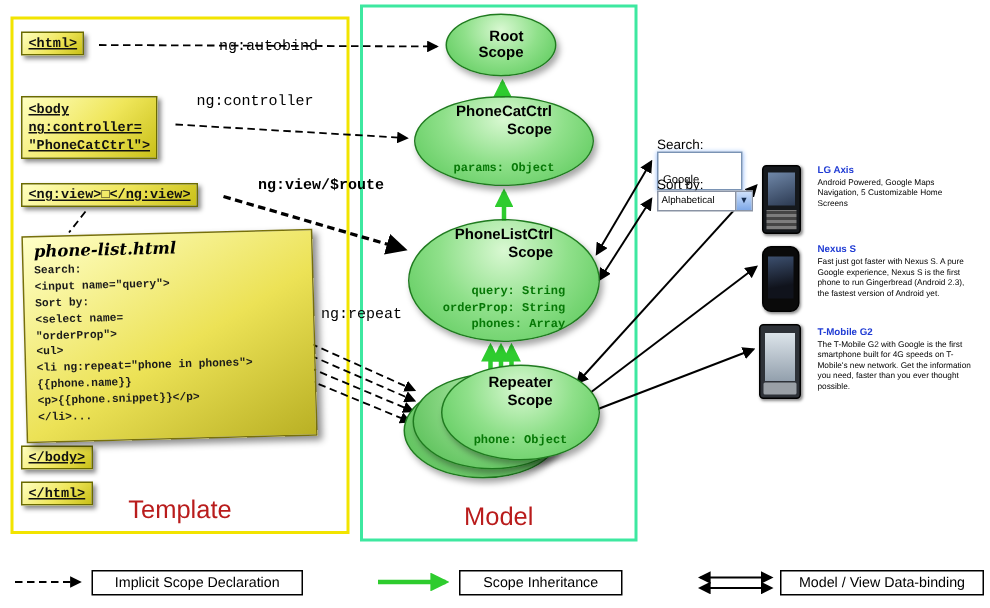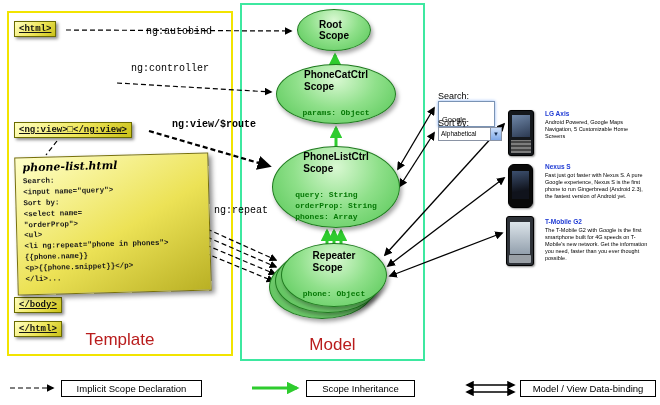--- a/index.html
+++ b/index.html
@@ -29,25 +29,25 @@
           background:linear-gradient(150deg,#ffffc8 0%,#ece256 55%,#b9b024 100%);
           border:1px solid #77700a; box-shadow:3px 3px 5px rgba(0,0,0,.45);
           transform:rotate(-1.5deg); padding:3px 7px; }
   .note-title { font:italic bold 11px "DejaVu Serif", serif; color:#000; margin-bottom:2px; }
   .note-line  { font:bold 7.5px "Liberation Mono", monospace; line-height:1.45; color:#1a1a1a; white-space:nowrap; }
 
   
   .scope { position:absolute; border-radius:50%; border:1px solid #1f7a1f;
            background:radial-gradient(ellipse at 50% 25%, #d9f8d2 0%, #8fe08a 48%, #54c654 100%);
            box-shadow:2px 3px 4px rgba(0,0,0,.35);
-           display:flex; flex-direction:column; align-items:center; justify-content:center; text-align:left; }
+           display:flex; flex-direction:column; align-items:center; justify-content:center; text-align:right; }
   .scope-root     { left:297px; top:9px;  width:74px;  height:42px; }
   .scope-cat      { left:276px; top:64px; width:120px; height:60px; }
   .scope-list     { left:272px; top:146px; width:128px; height:82px; }
-  .scope-repeater { left:281px; top:243px; width:106px; height:64px; }
+  .scope-repeater { left:294px; top:243px; width:106px; height:64px; }
   .scope-back { position:absolute; border-radius:50%; border:1px solid #1f7a1f;
                 background:radial-gradient(ellipse at 50% 25%, #cdf0c6 0%, #83d47e 48%, #4cba4c 100%);
                 box-shadow:2px 3px 4px rgba(0,0,0,.35); width:106px; height:64px; }
   .scope-back-1 { left:275px; top:249px; }
   .scope-back-2 { left:269px; top:255px; }
   .scope-title { font-weight:bold; font-size:10px; color:#000; white-space:pre-line; line-height:1.15; }
   .scope-prop  { font:bold 8px "Liberation Mono", monospace; color:#067806; line-height:1.35; }
   .scope-props { margin-top:16px; }
 
   
@@ -151,20 +151,23 @@
       <line x1="400" y1="186" x2="434" y2="133" marker-start="url(#ab)" marker-end="url(#ab)"></line>
       <line x1="385" y1="255" x2="504" y2="124" marker-start="url(#ab)" marker-end="url(#ab)"></line>
       <line x1="388" y1="266" x2="504" y2="178" marker-start="url(#ab)" marker-end="url(#ab)"></line>
       <line x1="390" y1="276" x2="502" y2="233" marker-start="url(#ab)" marker-end="url(#ab)"></line>
       <line x1="467" y1="385" x2="514" y2="385" marker-start="url(#ab)" marker-end="url(#ab)"></line>
       <line x1="467" y1="392" x2="514" y2="392" marker-start="url(#ab)" marker-end="url(#ab)"></line>
     </g>
   </svg>
 
   <div class="ytag tag-html-open">&lt;html&gt;</div>
+  <div class="ytag tag-body-open pre">&lt;body
+ng:controller=
+"PhoneCatCtrl"&gt;</div>
   <div class="ytag tag-ng-view">&lt;ng:view&gt;□&lt;/ng:view&gt;</div>
   <div class="ytag tag-body-close">&lt;/body&gt;</div>
   <div class="ytag tag-html-close">&lt;/html&gt;</div>
 
   <div class="note">
     <div class="note-title">phone-list.html</div>
     <div class="note-line">Search:</div>
     <div class="note-line">&lt;input name="query"&gt;</div>
     <div class="note-line">Sort by:</div>
     <div class="note-line">&lt;select name=</div>

